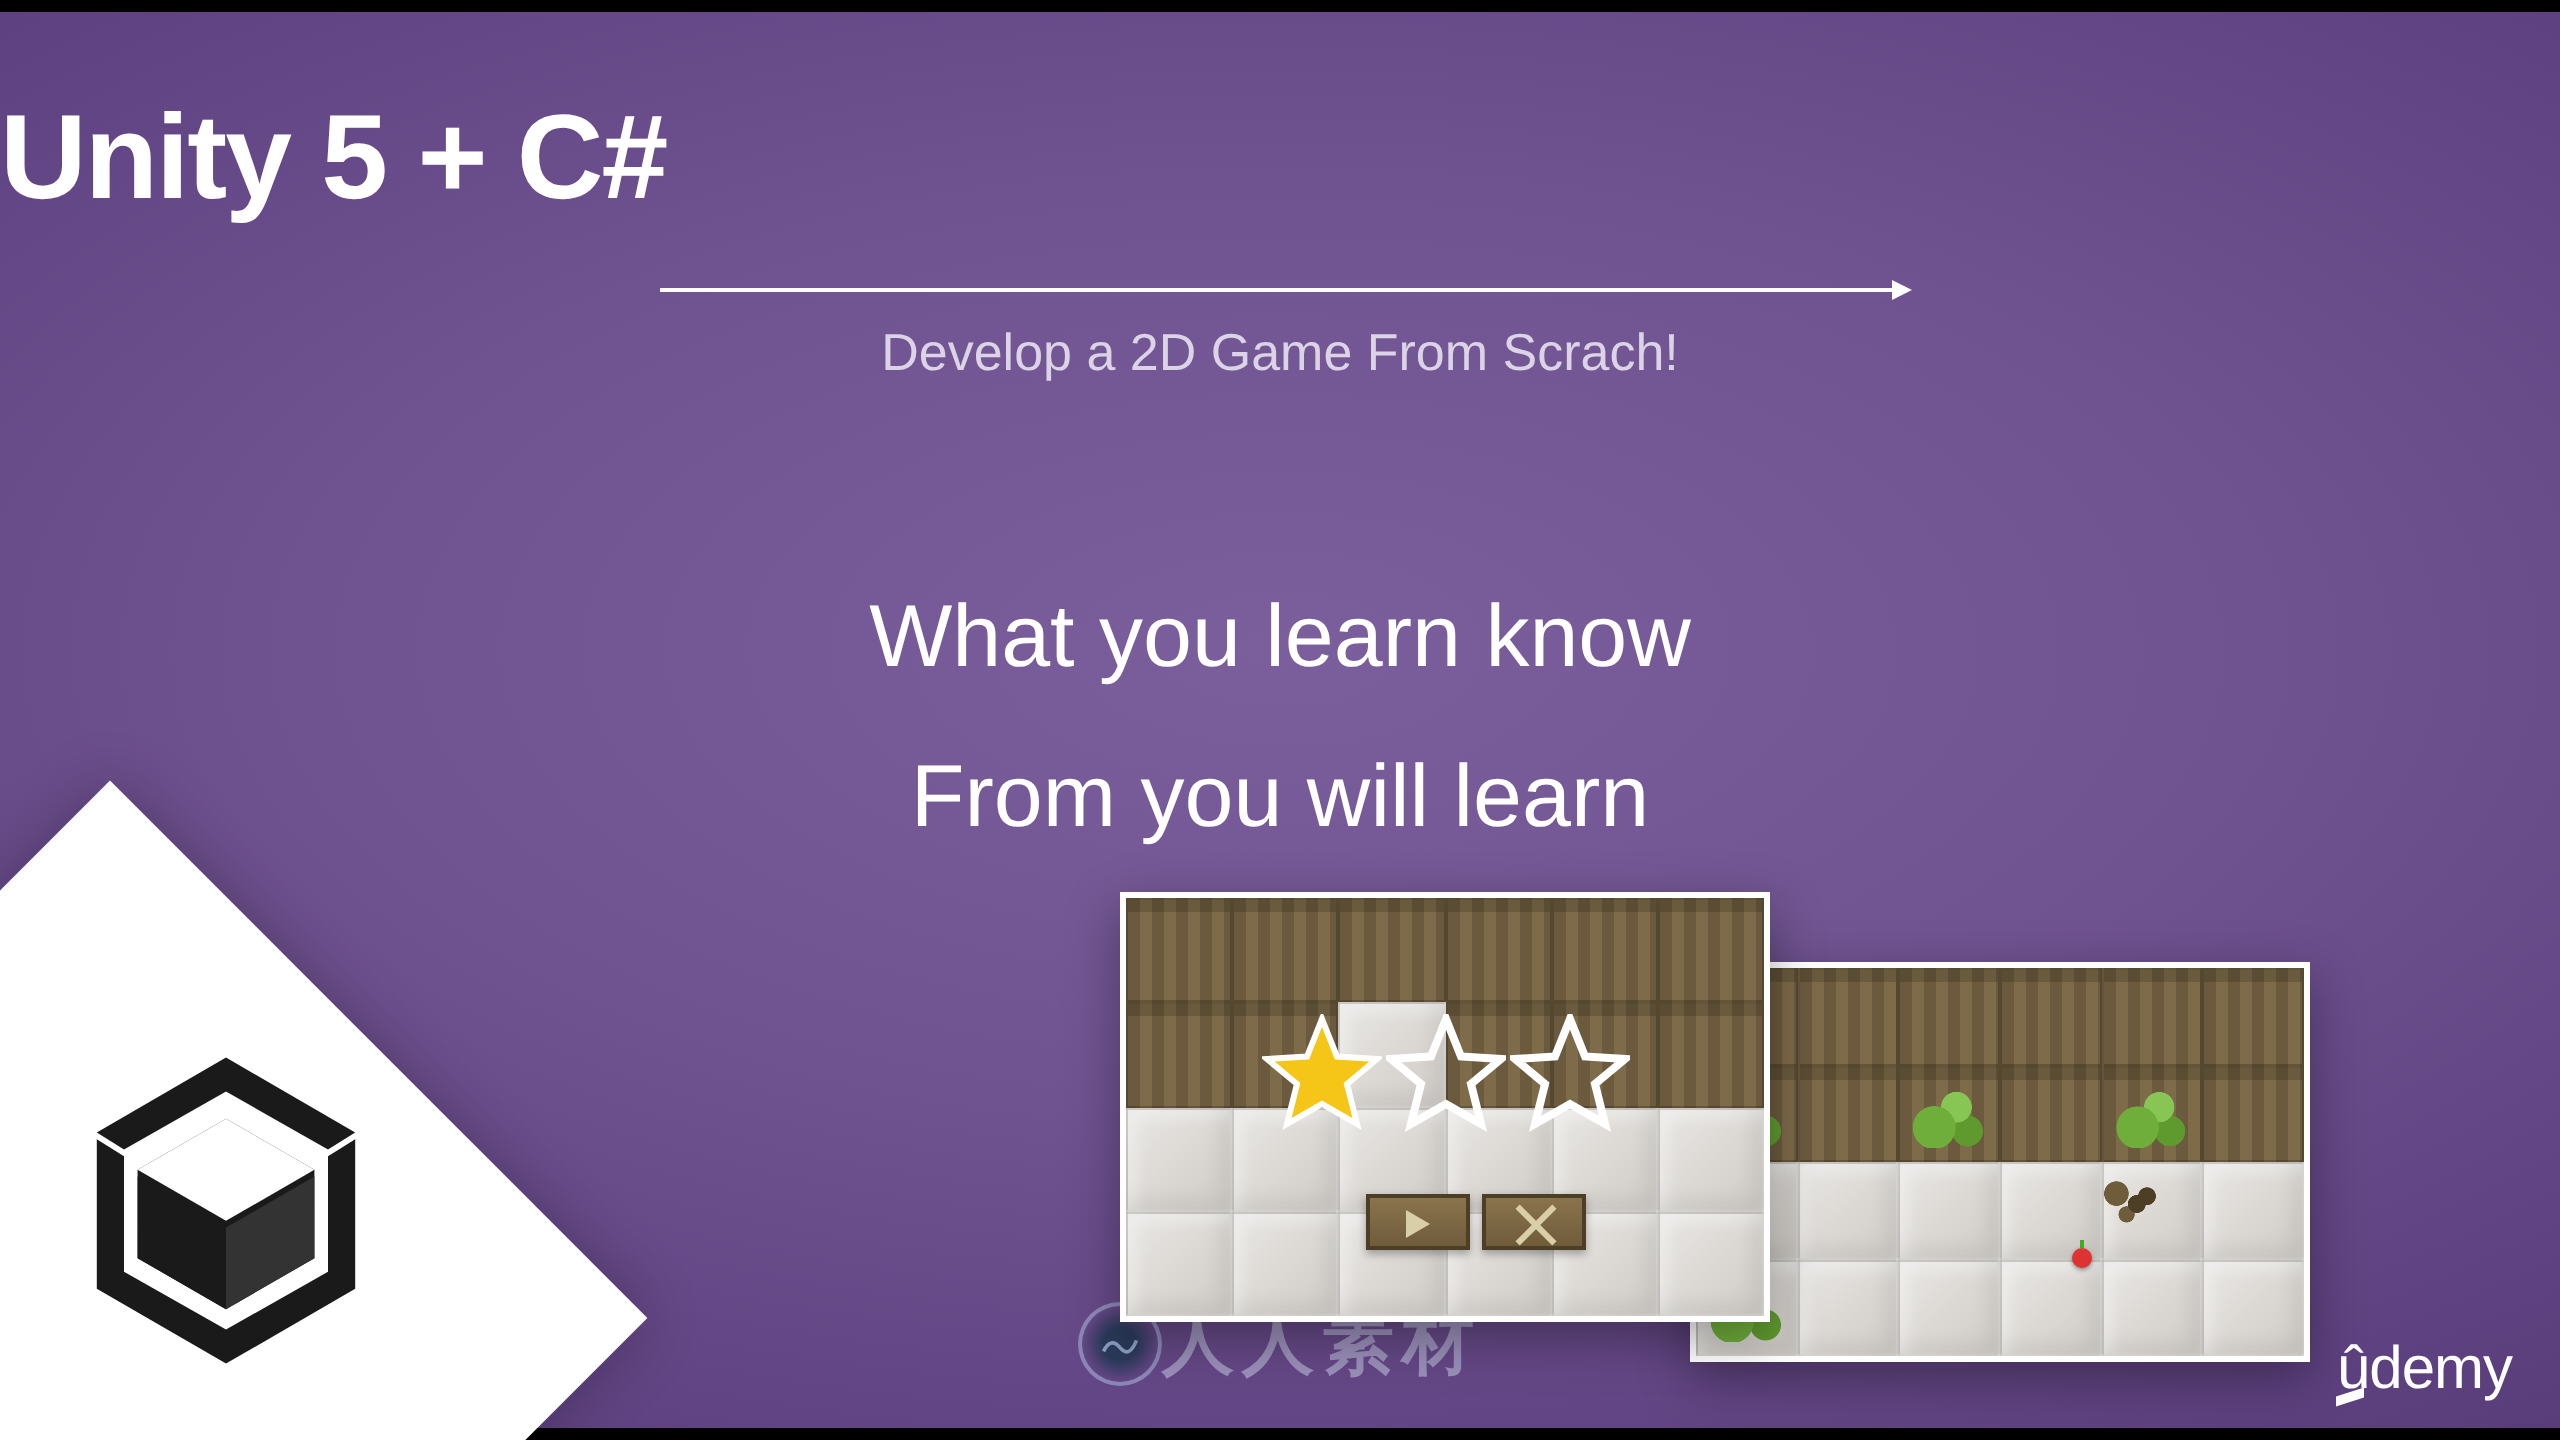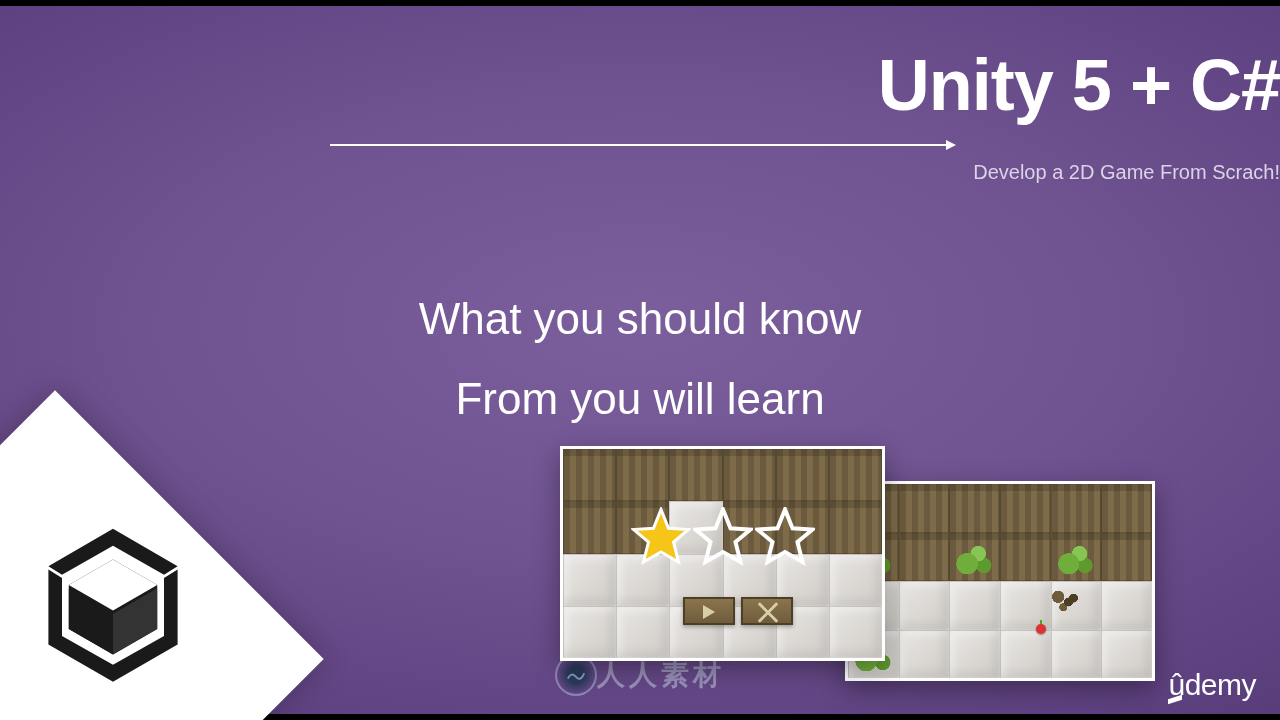--- a/index.html
+++ b/index.html
@@ -13,43 +13,43 @@
   }
   .slide {
     position: absolute;
     top: 6px; left: 0; right: 0; bottom: 6px;
     background: radial-gradient(ellipse 110% 95% at 50% 45%, #7b5f9c 0%, #6f5290 35%, #5e4180 65%, #4a3166 100%);
   }
   .title {
     position: absolute;
     width: 100%;
     top: 38px;
-    text-align: right;
+    text-align: left;
     color: #fff;
-    font-size: 72px;
+    font-size: 60px;
     font-weight: 600;
     letter-spacing: -1px;
   }
   .title-underline {
     position: absolute;
     top: 138px;
     left: 50%; transform: translateX(-50%);
     width: 620px; height: 2px; background: #fff;
   }
   .title-underline::after{
     content:""; position:absolute; right:-6px; top:-4px;
     border-left:10px solid #fff; border-top:5px solid transparent; border-bottom:5px solid transparent;
   }
   .subtitle {
     position: absolute;
     width: 100%;
     top: 155px;
-    text-align: right;
+    text-align: center;
     color: #dcd3e6;
-    font-size: 20px;
+    font-size: 26px;
     font-weight: 300;
   }
   .line1 {
     position: absolute; width: 100%; top: 288px;
     text-align: center; color: #fff; font-size: 44px; font-weight: 300;
   }
   .line2 {
     position: absolute; width: 100%; top: 368px;
     text-align: center; color: #fff; font-size: 44px; font-weight: 300;
   }
@@ -97,21 +97,21 @@
   .sign.close::before{transform:rotate(45deg);} .sign.close::after{transform:rotate(-45deg);}
 
   .apple { position:absolute; width:10px; height:10px; background:#d33; border-radius:50%; box-shadow:0 1px 2px rgba(0,0,0,.4);}
   .apple::before{content:""; position:absolute; top:-4px; left:4px; width:2px; height:4px; background:#4a2;}
   .debris { position:absolute; width:34px; height:26px; background: radial-gradient(circle at 30% 30%,#6f5c3b 20%,transparent 21%), radial-gradient(circle at 60% 50%,#4d3f26 18%,transparent 19%), radial-gradient(circle at 45% 70%,#6f5c3b 15%,transparent 16%), radial-gradient(circle at 75% 35%,#4d3f26 14%,transparent 15%);}
 
   
   .watermark {
     position:absolute; left:50%; bottom:18px; transform:translateX(-50%);
     display:flex; align-items:center; 
-    color: rgba(205,215,235,.5); font-size:28px; font-weight:600; letter-spacing:4px;
+    color: rgba(205,215,235,.5); font-size:36px; font-weight:600; letter-spacing:4px;
   }
   .wm-badge{
     width:42px; height:42px; border-radius:50%; border:2px solid rgba(180,200,235,.5);
     display:flex; align-items:center; justify-content:center; font-size:20px; color:rgba(180,200,235,.6);
     background: radial-gradient(circle,#2a3a5a 30%, transparent 70%);
   }
 
   .brand {
     position:absolute; right:24px; bottom:12px;
     color:#fff; font-size:30px; font-weight:400; letter-spacing:-0.5px;
@@ -127,21 +127,21 @@
 </style>
 </head>
 <body>
 
 <div class="slide">
 
   <h1 class="title">Unity 5 + C#</h1>
   <div class="title-underline"></div>
   <div class="subtitle">Develop a 2D Game From Scrach!</div>
 
-  <div class="line1">What you should know</div>
+  <div class="line1">What you learn know</div>
   <div class="line2">From you will learn</div>
 
   <div class="shot shot1">
     <div class="tiles">
       <div class="tile-wood"></div>
         <div class="tile-wood"></div>
         <div class="tile-wood"></div>
         <div class="tile-wood"></div>
         <div class="tile-wood"></div>
         <div class="tile-wood"></div>

